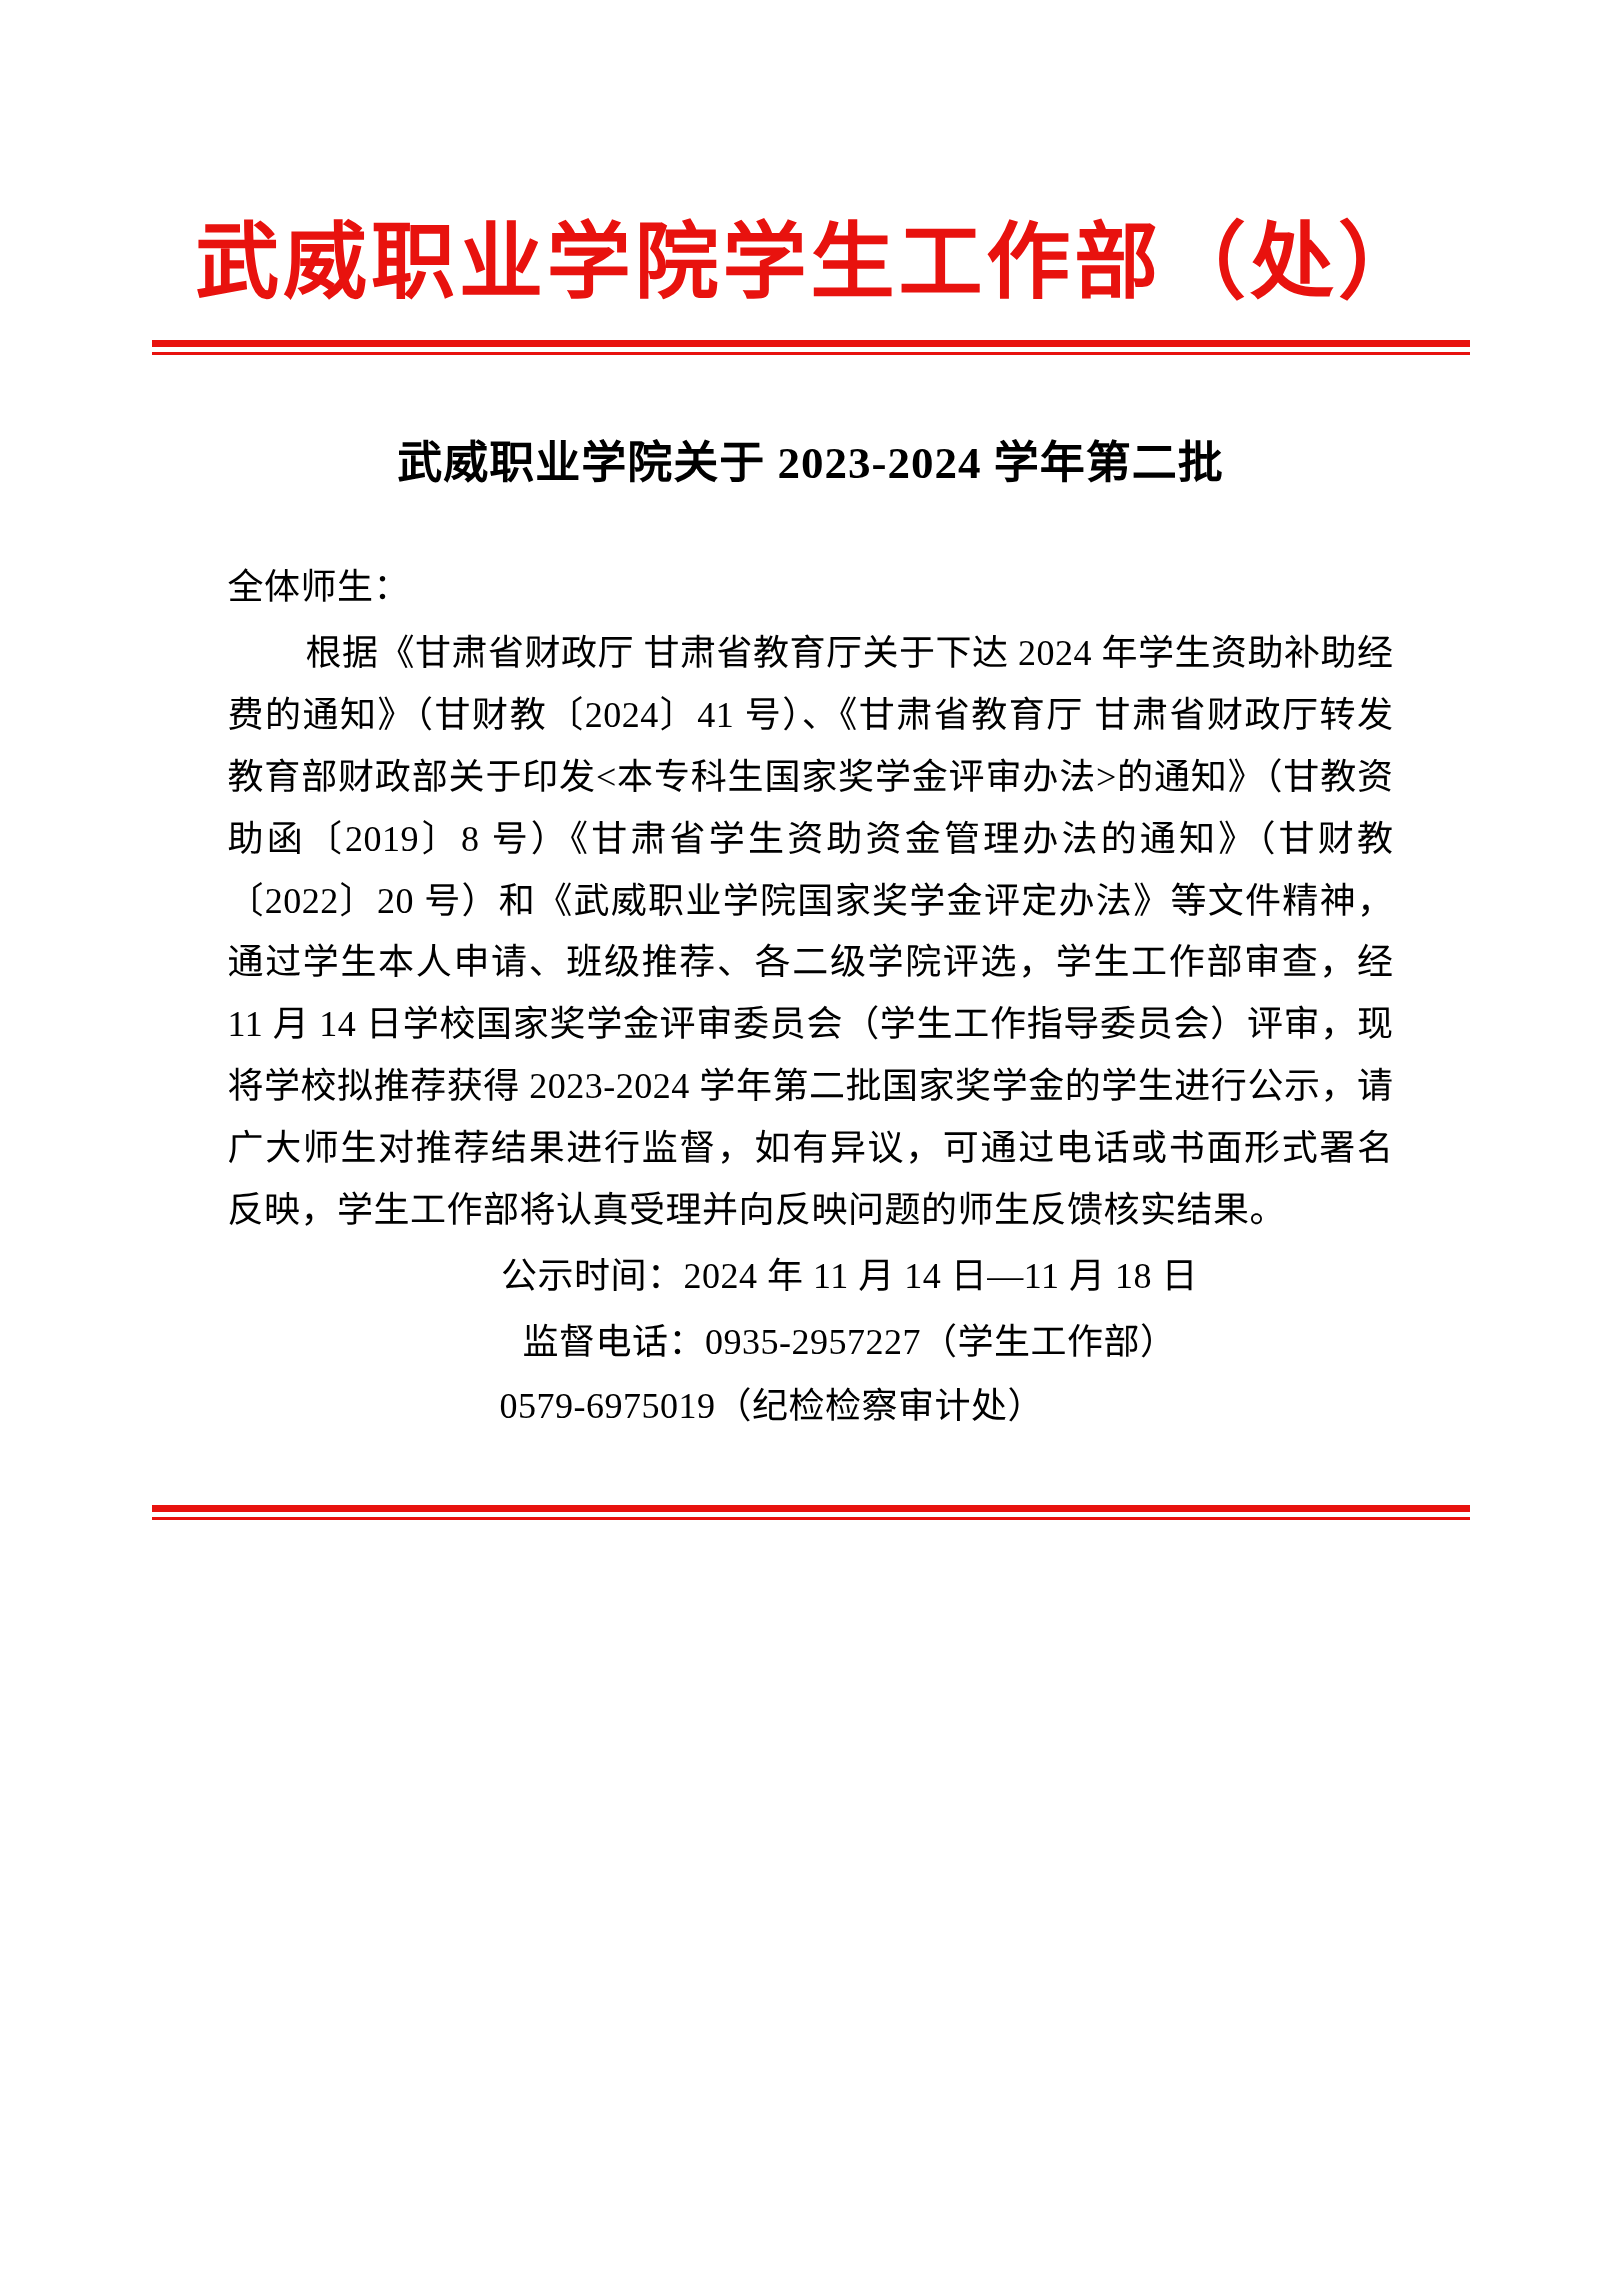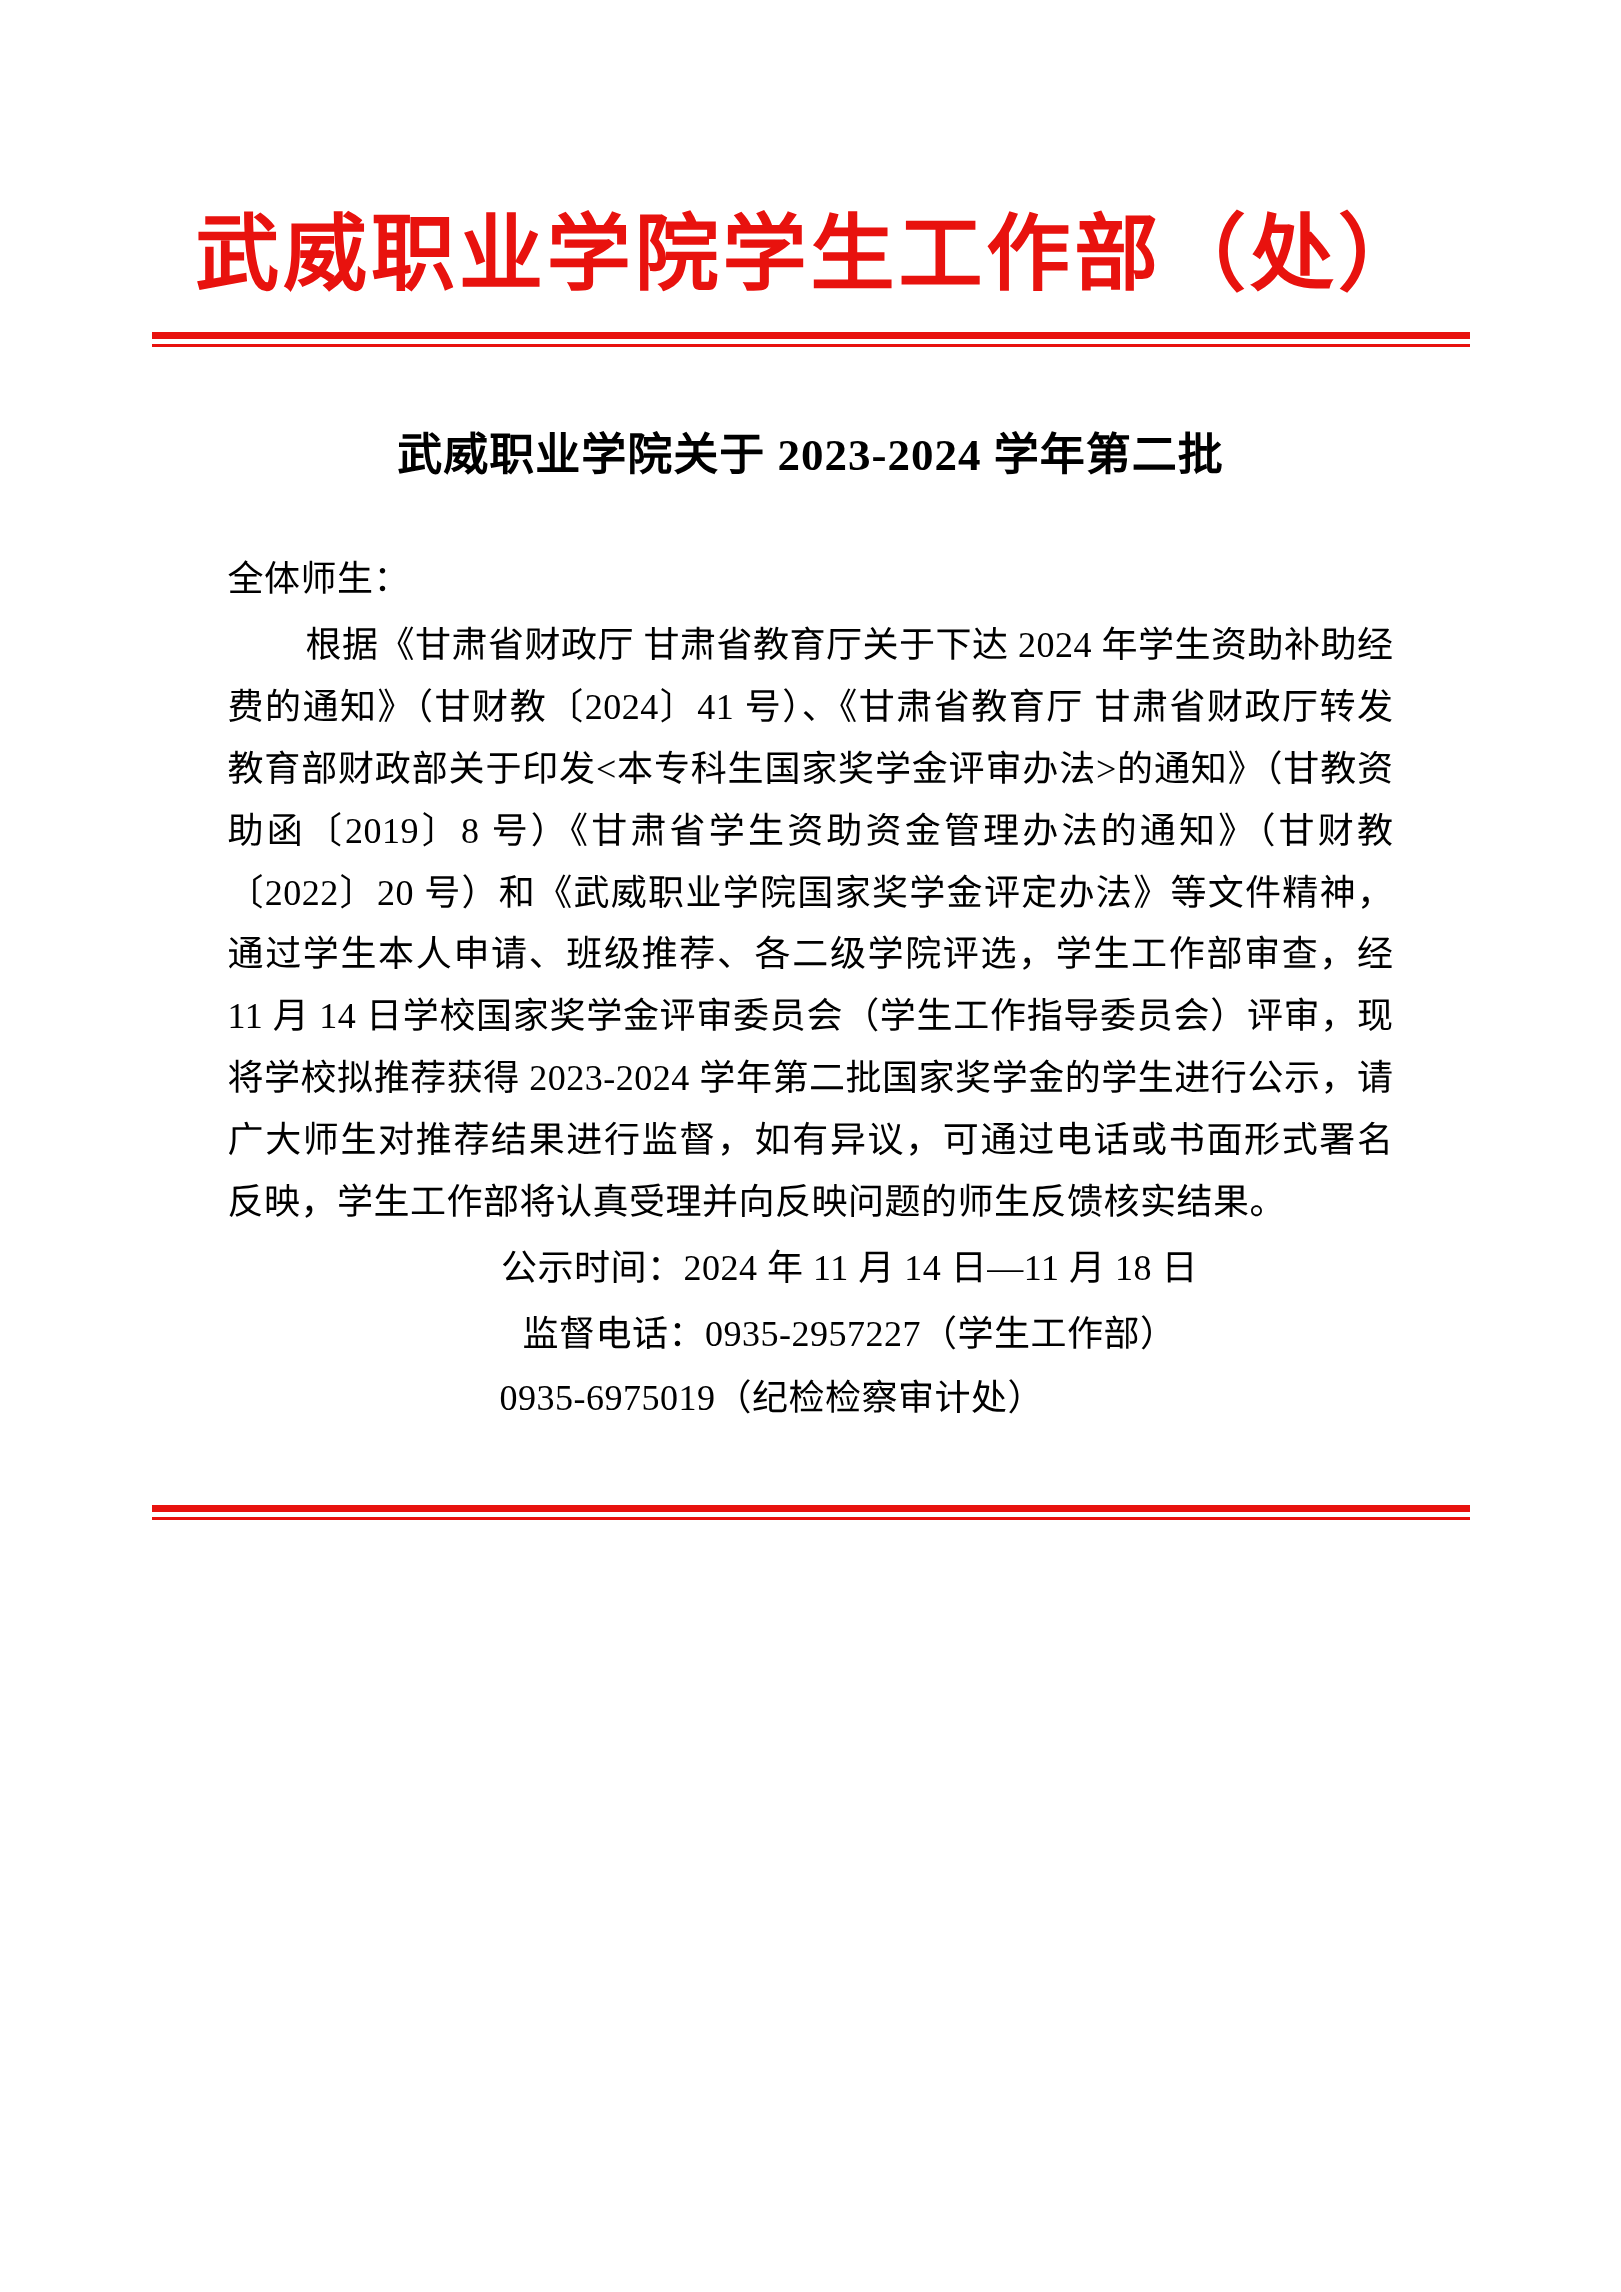--- a/index.html
+++ b/index.html
@@ -13,21 +13,21 @@
     font-family: "Liberation Serif", "DejaVu Serif", serif;
     color: #000000;
     position: relative;
     overflow: hidden;
   }
 
   .page {
     width: 1621px;
     height: 1687px;
     box-sizing: border-box;
-    padding: 0;
+    padding: 8px;
     position: relative;
   }
 
   
   .letterhead {
     padding-top: 211px;
     text-align: center;
   }
   .letterhead-title {
     font-family: "Liberation Serif", "DejaVu Serif", serif;
@@ -133,21 +133,21 @@
 
   <div class="body-wrap">
     <div class="salutation">全体师生：</div>
 
     <div class="para">根据《甘肃省财政厅 甘肃省教育厅关于下达 2024 年学生资助补助经费的通知》（甘财教〔2024〕41 号）、《甘肃省教育厅 甘肃省财政厅转发教育部财政部关于印发&lt;本专科生国家奖学金评审办法&gt;的通知》（甘教资助函〔2019〕8 号）《甘肃省学生资助资金管理办法的通知》（甘财教〔2022〕20 号）和《武威职业学院国家奖学金评定办法》等文件精神，通过学生本人申请、班级推荐、各二级学院评选，学生工作部审查，经 11 月 14 日学校国家奖学金评审委员会（学生工作指导委员会）评审，现将学校拟推荐获得 2023-2024 学年第二批国家奖学金的学生进行公示，请广大师生对推荐结果进行监督，如有异议，可通过电话或书面形式署名反映，学生工作部将认真受理并向反映问题的师生反馈核实结果。</div>
 
     <div class="info-line">公示时间：2024 年 11 月 14 日—11 月 18 日</div>
 
     <div class="info-line">监督电话：0935-2957227（学生工作部）</div>
 
-    <div class="info-line-indent2">0935-6975019（纪检检察审计处）</div>
+    <div class="info-line-indent2">0579-6975019（纪检检察审计处）</div>
   </div>
 
   <div class="footer-rules">
     <div class="rule-thick"></div>
     <div class="rule-gap"></div>
     <div class="rule-thin"></div>
   </div>
 
 </div>
 

